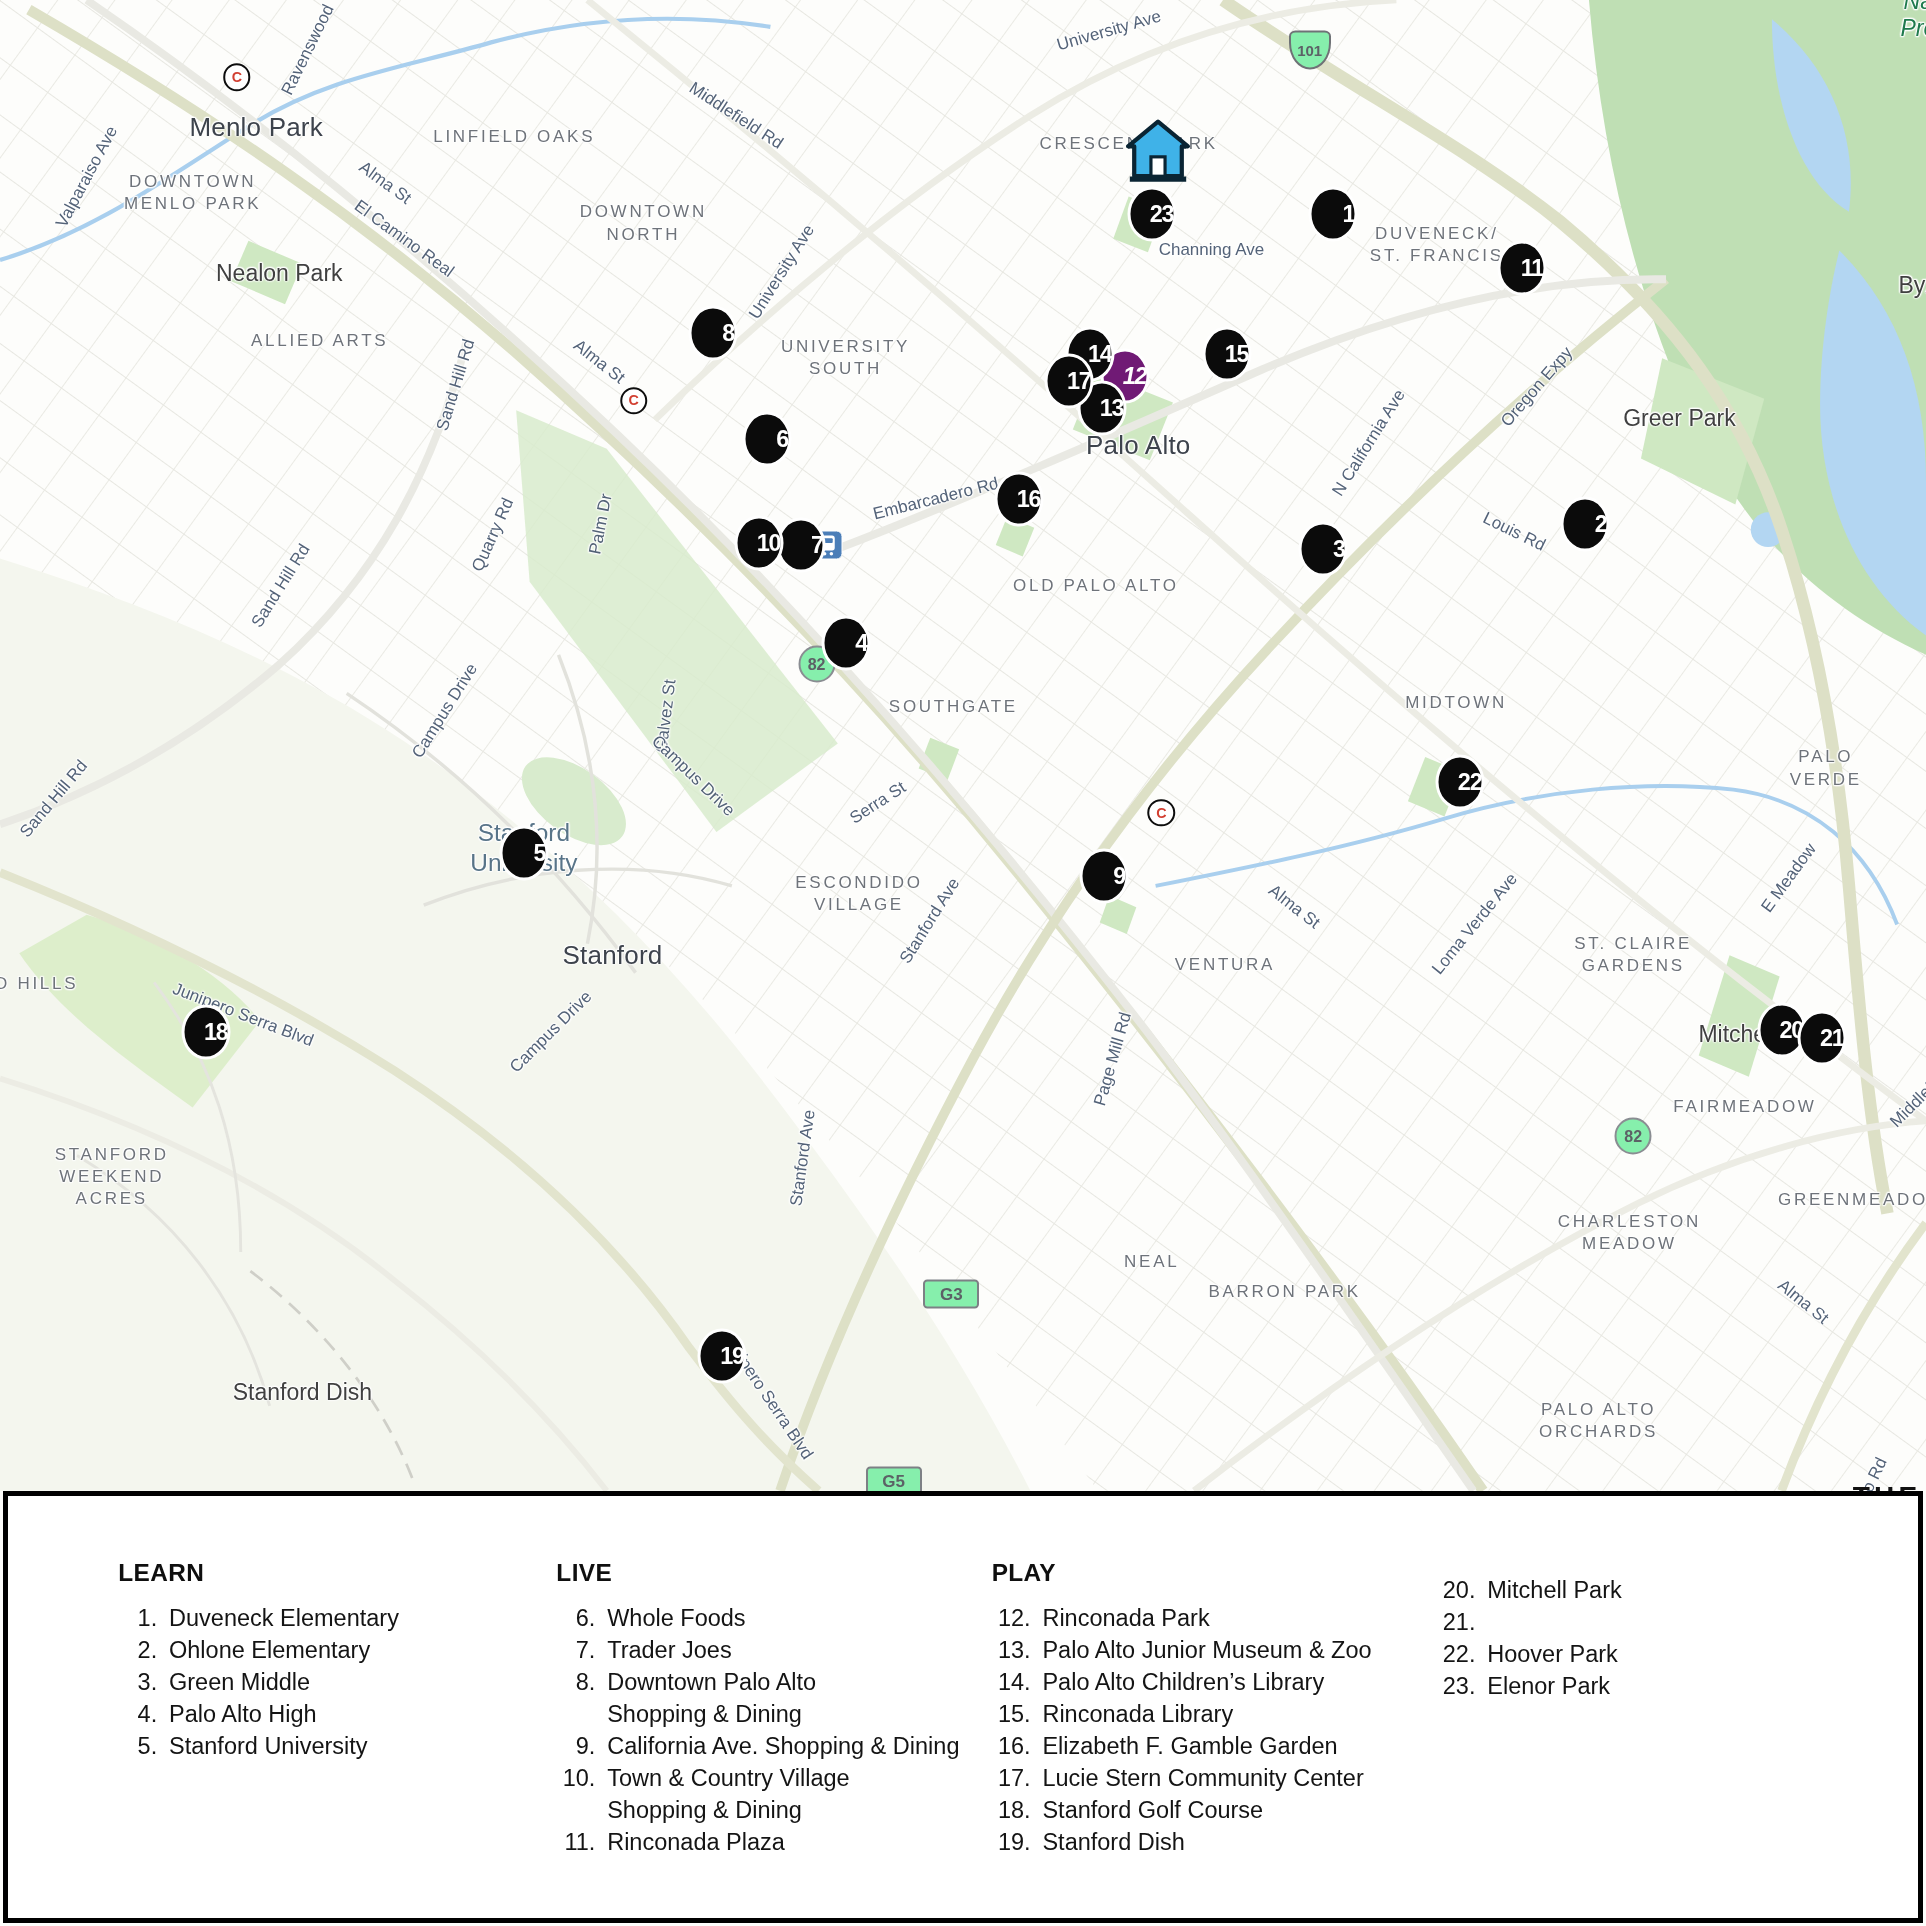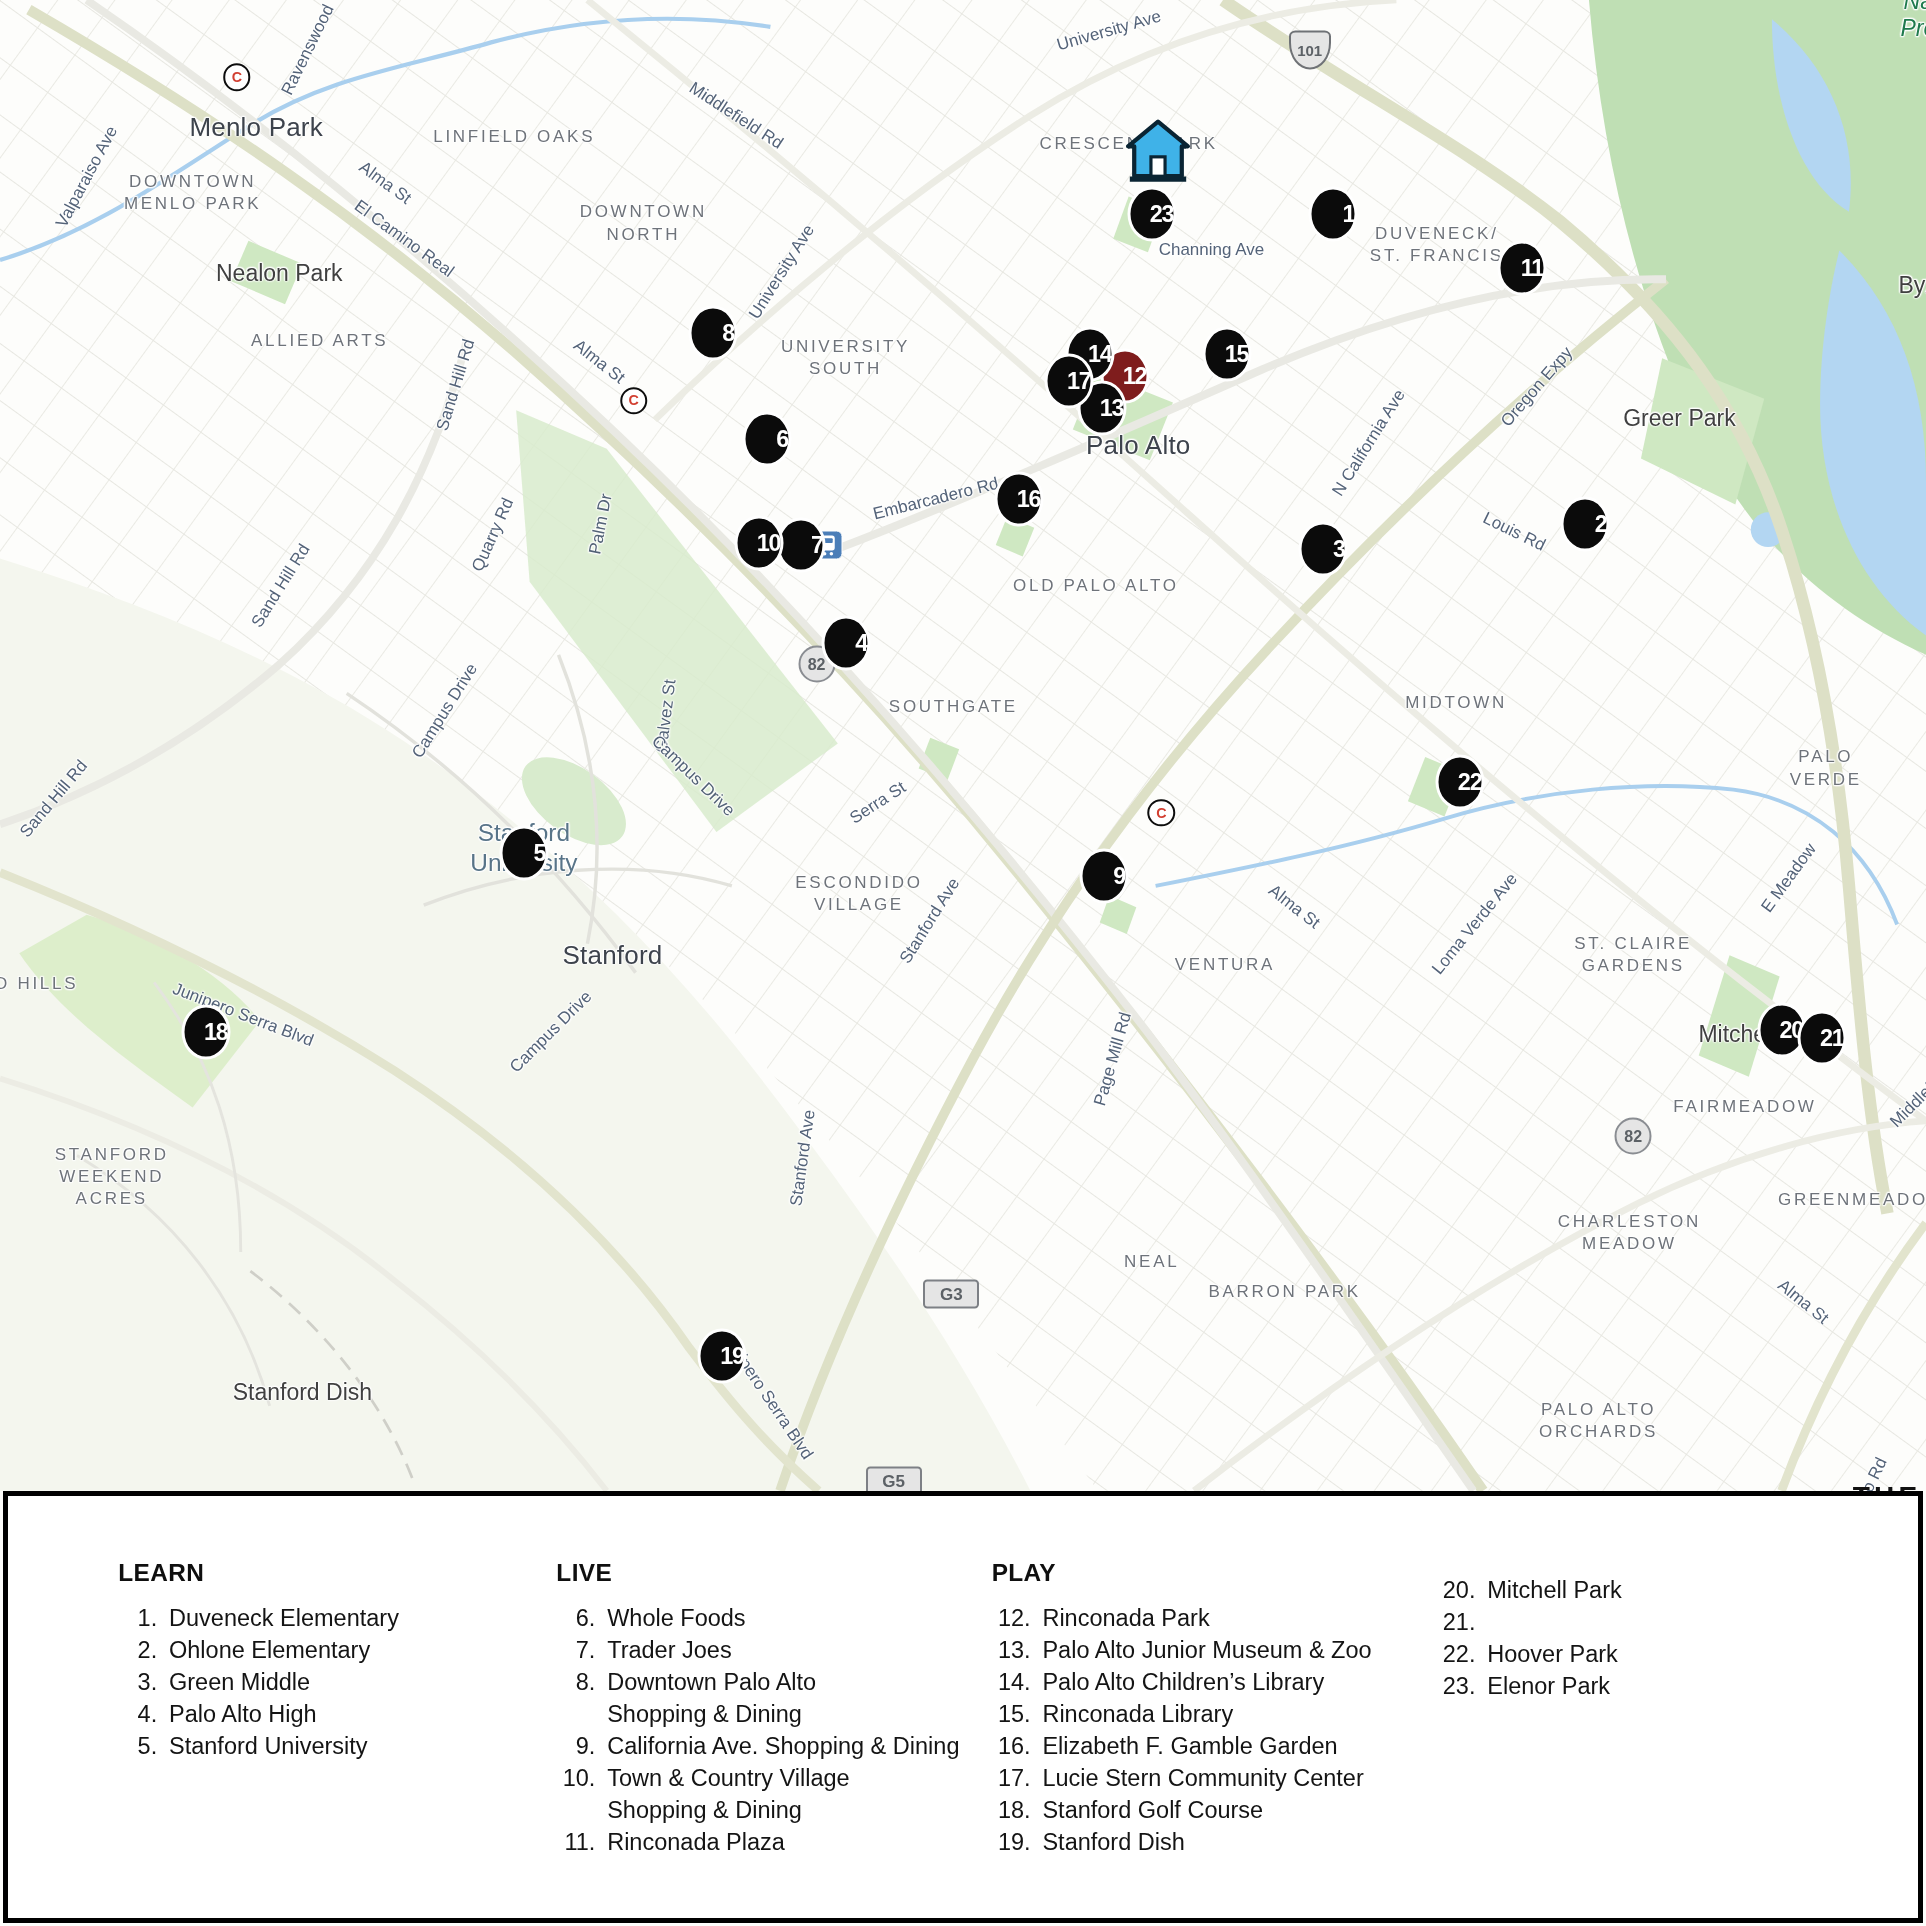--- a/index.html
+++ b/index.html
@@ -13,21 +13,21 @@
        text-shadow:0 0 2.5px #fff,0 0 2.5px #fff,0.8px 0.8px 1.3px #fff,-0.8px -0.8px 1.3px #fff,0.8px -0.8px 1.3px #fff,-0.8px 0.8px 1.3px #fff;}
   .lbl-city{font-size:26px;font-weight:500;color:#3d434c;letter-spacing:0.2px;}
   .lbl-univ{font-size:24.4px;font-weight:500;color:#587488;line-height:1.2;}
   .lbl-hood{font-size:17px;font-weight:500;color:#6e737a;letter-spacing:.16em;line-height:1.3;}
   .lbl-street{font-size:17px;font-weight:400;color:#4b5b72;opacity:.95;white-space:nowrap;}
   .lbl-park{font-size:23px;font-weight:400;color:#404040;}
   .lbl-park.italic{font-style:italic;font-weight:500;color:#1f7a4d;}
 
   
   .shield{position:absolute;transform:translate(-50%,-50%);display:flex;align-items:center;justify-content:center;
-          background:#e5e5e5;color:#5c6166;font-weight:600;box-sizing:border-box;}
+          background:#86efac;color:#5c6166;font-weight:600;box-sizing:border-box;}
   .shield.circle{width:37px;height:37px;border:2.5px solid #8a8d92;border-radius:50%;font-size:16px;}
   .shield.square{width:56px;height:29px;border:2.5px solid #7d8085;border-radius:4.2px;font-size:17px;}
   .shield.us{width:42px;height:39px;border:2.5px solid #6f7276;font-size:15px;
              border-radius:6.7px 6.7px 22px 22px / 5.9px 5.9px 28px 28px;}
 
   
   .station{position:absolute;transform:translate(-50%,-50%);}
   .station.caltrain{width:23.5px;height:23.5px;background:#fff;border:2.9px solid #0d0d0d;border-radius:50%;
       display:flex;align-items:center;justify-content:center;font-weight:700;font-size:14.3px;color:#d23f31;}
   .station.transit{width:27px;height:27px;background:#4b7eb8;border-radius:5.9px;border:1.7px solid #fff;}
@@ -240,21 +240,21 @@
       </div>
       <div class="marker" style="background: rgb(11, 11, 11); left: 57.3%; top: 45.5%;">
         <span>9</span>
       </div>
       <div class="marker" style="background: rgb(11, 11, 11); left: 39.4%; top: 28.2%;">
         <span>10</span>
       </div>
       <div class="marker" style="background: rgb(11, 11, 11); left: 79%; top: 13.9%;">
         <span>11</span>
       </div>
-      <div class="marker" style="background: #7f1d1d; left: 58.4%; top: 19.5%;">
+      <div class="marker" style="background: #701a75; left: 58.4%; top: 19.5%; font-style: italic;">
         <span>12</span>
       </div>
       <div class="marker" style="background: rgb(11, 11, 11); left: 57.2%; top: 21.2%;">
         <span>13</span>
       </div>
       <div class="marker" style="background: rgb(11, 11, 11); left: 56.6%; top: 18.4%;">
         <span>14</span>
       </div>
       <div class="marker" style="background: rgb(11, 11, 11); left: 63.7%; top: 18.4%;">
         <span>15</span>

